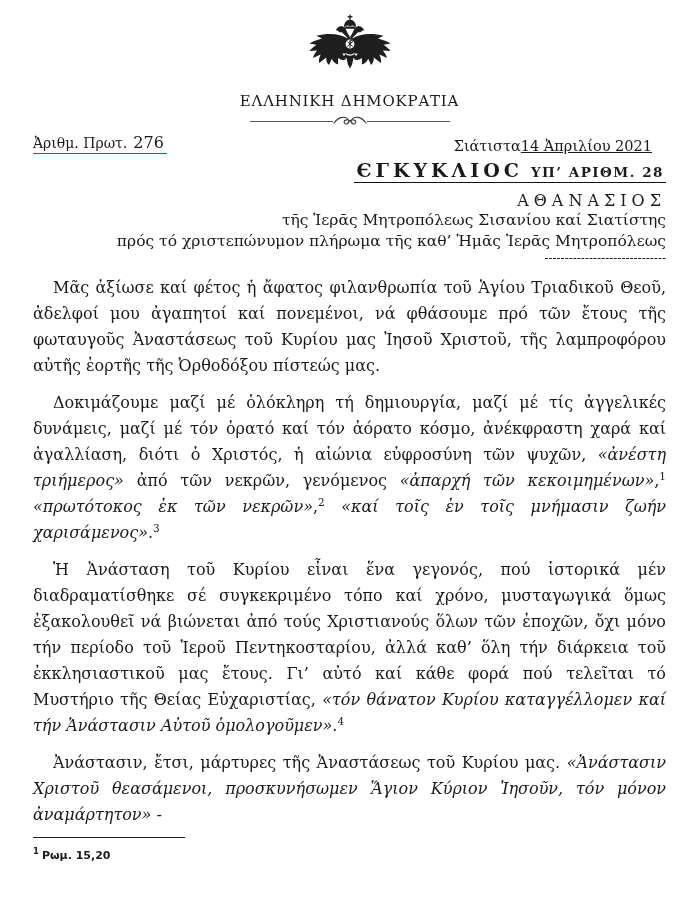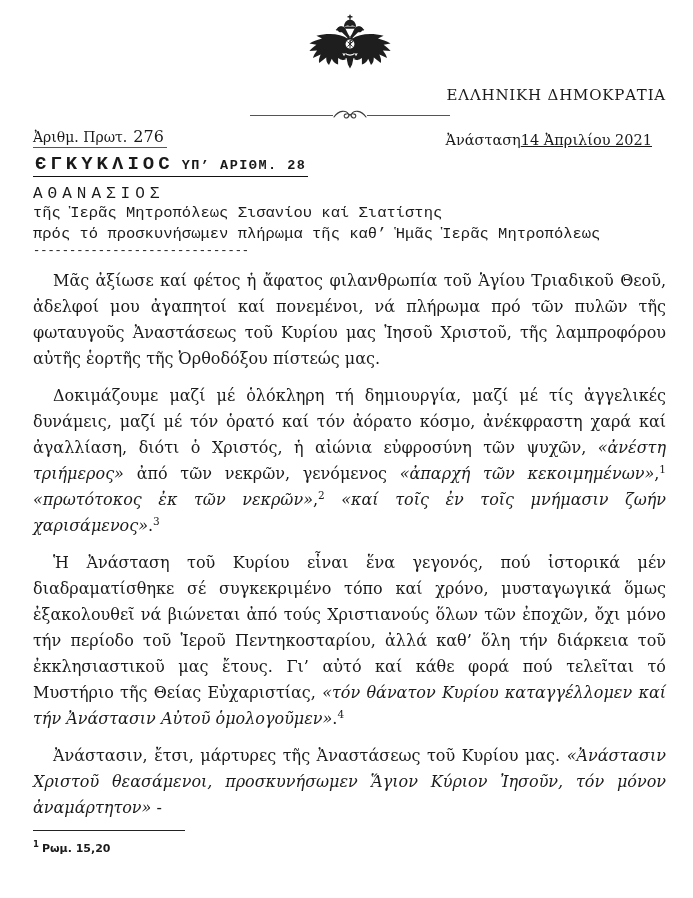--- a/index.html
+++ b/index.html
@@ -5,32 +5,32 @@
   html,body{margin:0;padding:0;background:#e8e8e8;}
   .page{
     width:693px;height:898px;background:#fff;box-sizing:border-box;
     margin:0 auto;position:relative;overflow:hidden;
     padding:14px 27px 0 33px;
     font-family:"DejaVu Serif", serif;color:#1a1a1a;
   }
   
   .letterhead{text-align:center;}
   .emblem{display:block;margin:0 auto;}
-  .state-line{font-size:15px;letter-spacing:0.8px;line-height:19px;margin-top:2px;text-align:right;}
+  .state-line{font-size:15px;letter-spacing:0.8px;line-height:19px;margin-top:8px;}
   .metropolis-line{font-size:15px;letter-spacing:0.6px;line-height:19px;}
   .ornament-divider{display:flex;align-items:center;justify-content:center;width:200px;margin:4px auto 0;}
   .ornament-divider .rule{flex:1;border-top:1px solid #555;height:0;}
   
   .meta-row{display:flex;justify-content:space-between;align-items:flex-end;margin-top:6px;font-size:14px;}
   .protocol{border-bottom:1px solid #0f766e;padding:0 3px 1px 0;}
   .protocol .num{font-size:16px;margin-left:6px;}
   .place-date{margin-right:14px;font-size:14.5px;}
   .place-date .date{margin-left:0;text-decoration:underline;}
   
-  .title-block{text-align:left;font-family:Liberation Mono, monospace;}
+  .title-block{text-align:right;}
   .enc-title{display:inline-block;border-bottom:1.5px solid #111;padding:0 2px 1px;margin-top:5px;font-weight:bold;white-space:nowrap;}
   .enc-title .main{font-size:19px;letter-spacing:4px;}
   .enc-title .sub{font-size:13.5px;letter-spacing:1.5px;margin-left:8px;}
   .bishop-name{font-size:16px;letter-spacing:5px;margin-top:8px;}
   .addr-line{font-size:15.5px;line-height:21px;}
   .addr-line:first-of-type{margin-top:3px;}
   .dash-sep{font-size:12px;line-height:12px;letter-spacing:0;color:#222;}
   
   .body-text{margin-top:2px;}
   .body-text p{
@@ -93,38 +93,38 @@
       </svg>
       <span class="rule"></span>
     </div>
   </header>
 
   <div class="meta-row">
     <span class="protocol">
       <span>Ἀριθμ. Πρωτ.</span><span class="num">276</span>
     </span>
     <span class="place-date">
-      <span>Ἀνάσταση</span><span class="date">14 Ἀπριλίου 2021</span>
+      <span>Σιάτιστα</span><span class="date">14 Ἀπριλίου 2021</span>
     </span>
   </div>
 
   <div class="title-block">
     <div>
       <span class="enc-title">
         <span class="main">ЄΓΚΥΚΛΙΟϹ</span><span class="sub">ΥΠ’ ΑΡΙΘΜ. 28</span>
       </span>
     </div>
     <div class="bishop-name">ΑΘΑΝΑΣΙΟΣ</div>
     <div class="addr-line">τῆς Ἱερᾶς Μητροπόλεως Σισανίου καί Σιατίστης</div>
-    <div class="addr-line">πρός τό προσκυνήσωμεν πλήρωμα τῆς καθ’ Ἡμᾶς Ἱερᾶς Μητροπόλεως</div>
+    <div class="addr-line">πρός τό χριστεπώνυμον πλήρωμα τῆς καθ’ Ἡμᾶς Ἱερᾶς Μητροπόλεως</div>
     <div class="dash-sep">------------------------------</div>
   </div>
 
   <main class="body-text">
-    <p><span>Μᾶς ἀξίωσε καί φέτος ἡ ἄφατος φιλανθρωπία τοῦ Ἁγίου Τριαδικοῦ Θεοῦ, ἀδελφοί μου ἀγαπητοί καί πονεμένοι, νά πλήρωμα πρό τῶν πυλῶν τῆς φωταυγοῦς Ἀναστάσεως τοῦ Κυρίου μας Ἰησοῦ Χριστοῦ, τῆς λαμπροφόρου αὐτῆς ἑορτῆς τῆς Ὀρθοδόξου πίστεώς μας.</span></p>
+    <p><span>Μᾶς ἀξίωσε καί φέτος ἡ ἄφατος φιλανθρωπία τοῦ Ἁγίου Τριαδικοῦ Θεοῦ, ἀδελφοί μου ἀγαπητοί καί πονεμένοι, νά φθάσουμε πρό τῶν ἔτους τῆς φωταυγοῦς Ἀναστάσεως τοῦ Κυρίου μας Ἰησοῦ Χριστοῦ, τῆς λαμπροφόρου αὐτῆς ἑορτῆς τῆς Ὀρθοδόξου πίστεώς μας.</span></p>
     <p><span>Δοκιμάζουμε μαζί μέ ὁλόκληρη τή δημιουργία, μαζί μέ τίς ἀγγελικές δυνάμεις, μαζί μέ τόν ὁρατό καί τόν ἀόρατο κόσμο, ἀνέκφραστη χαρά καί ἀγαλλίαση, διότι ὁ Χριστός, ἡ αἰώνια εὐφροσύνη τῶν ψυχῶν, </span><em>«ἀνέστη τριήμερος»</em><span> ἀπό τῶν νεκρῶν, γενόμενος </span><em>«ἀπαρχή τῶν κεκοιμημένων»</em><span>,</span><sup class="fnref">1</sup><span> </span><em>«πρωτότοκος ἐκ τῶν νεκρῶν»</em><span>,</span><sup class="fnref">2</sup><span> </span><em>«καί τοῖς ἐν τοῖς μνήμασιν ζωήν χαρισάμενος»</em><span>.</span><sup class="fnref">3</sup></p>
     <p><span>Ἡ Ἀνάσταση τοῦ Κυρίου εἶναι ἕνα γεγονός, πού ἱστορικά μέν διαδραματίσθηκε σέ συγκεκριμένο τόπο καί χρόνο, μυσταγωγικά ὅμως ἐξακολουθεῖ νά βιώνεται ἀπό τούς Χριστιανούς ὅλων τῶν ἐποχῶν, ὄχι μόνο τήν περίοδο τοῦ Ἱεροῦ Πεντηκοσταρίου, ἀλλά καθ’ ὅλη τήν διάρκεια τοῦ ἐκκλησιαστικοῦ μας ἔτους. Γι’ αὐτό καί κάθε φορά πού τελεῖται τό Μυστήριο τῆς Θείας Εὐχαριστίας, </span><em>«τόν θάνατον Κυρίου καταγγέλλομεν καί τήν Ἀνάστασιν Αὐτοῦ ὁμολογοῦμεν»</em><span>.</span><sup class="fnref">4</sup></p>
     <p><span>Ἀνάστασιν, ἔτσι, μάρτυρες τῆς Ἀναστάσεως τοῦ Κυρίου μας. </span><em>«Ἀνάστασιν Χριστοῦ θεασάμενοι, προσκυνήσωμεν Ἅγιον Κύριον Ἰησοῦν, τόν μόνον ἀναμάρτητον»</em><span> -</span></p>
   </main>
 
   <footer class="footnotes">
     <div class="fn-sep"></div>
     <div class="fn-row"><sup>1</sup><span>Ρωμ. 15,20</span></div>
 
   </footer>

